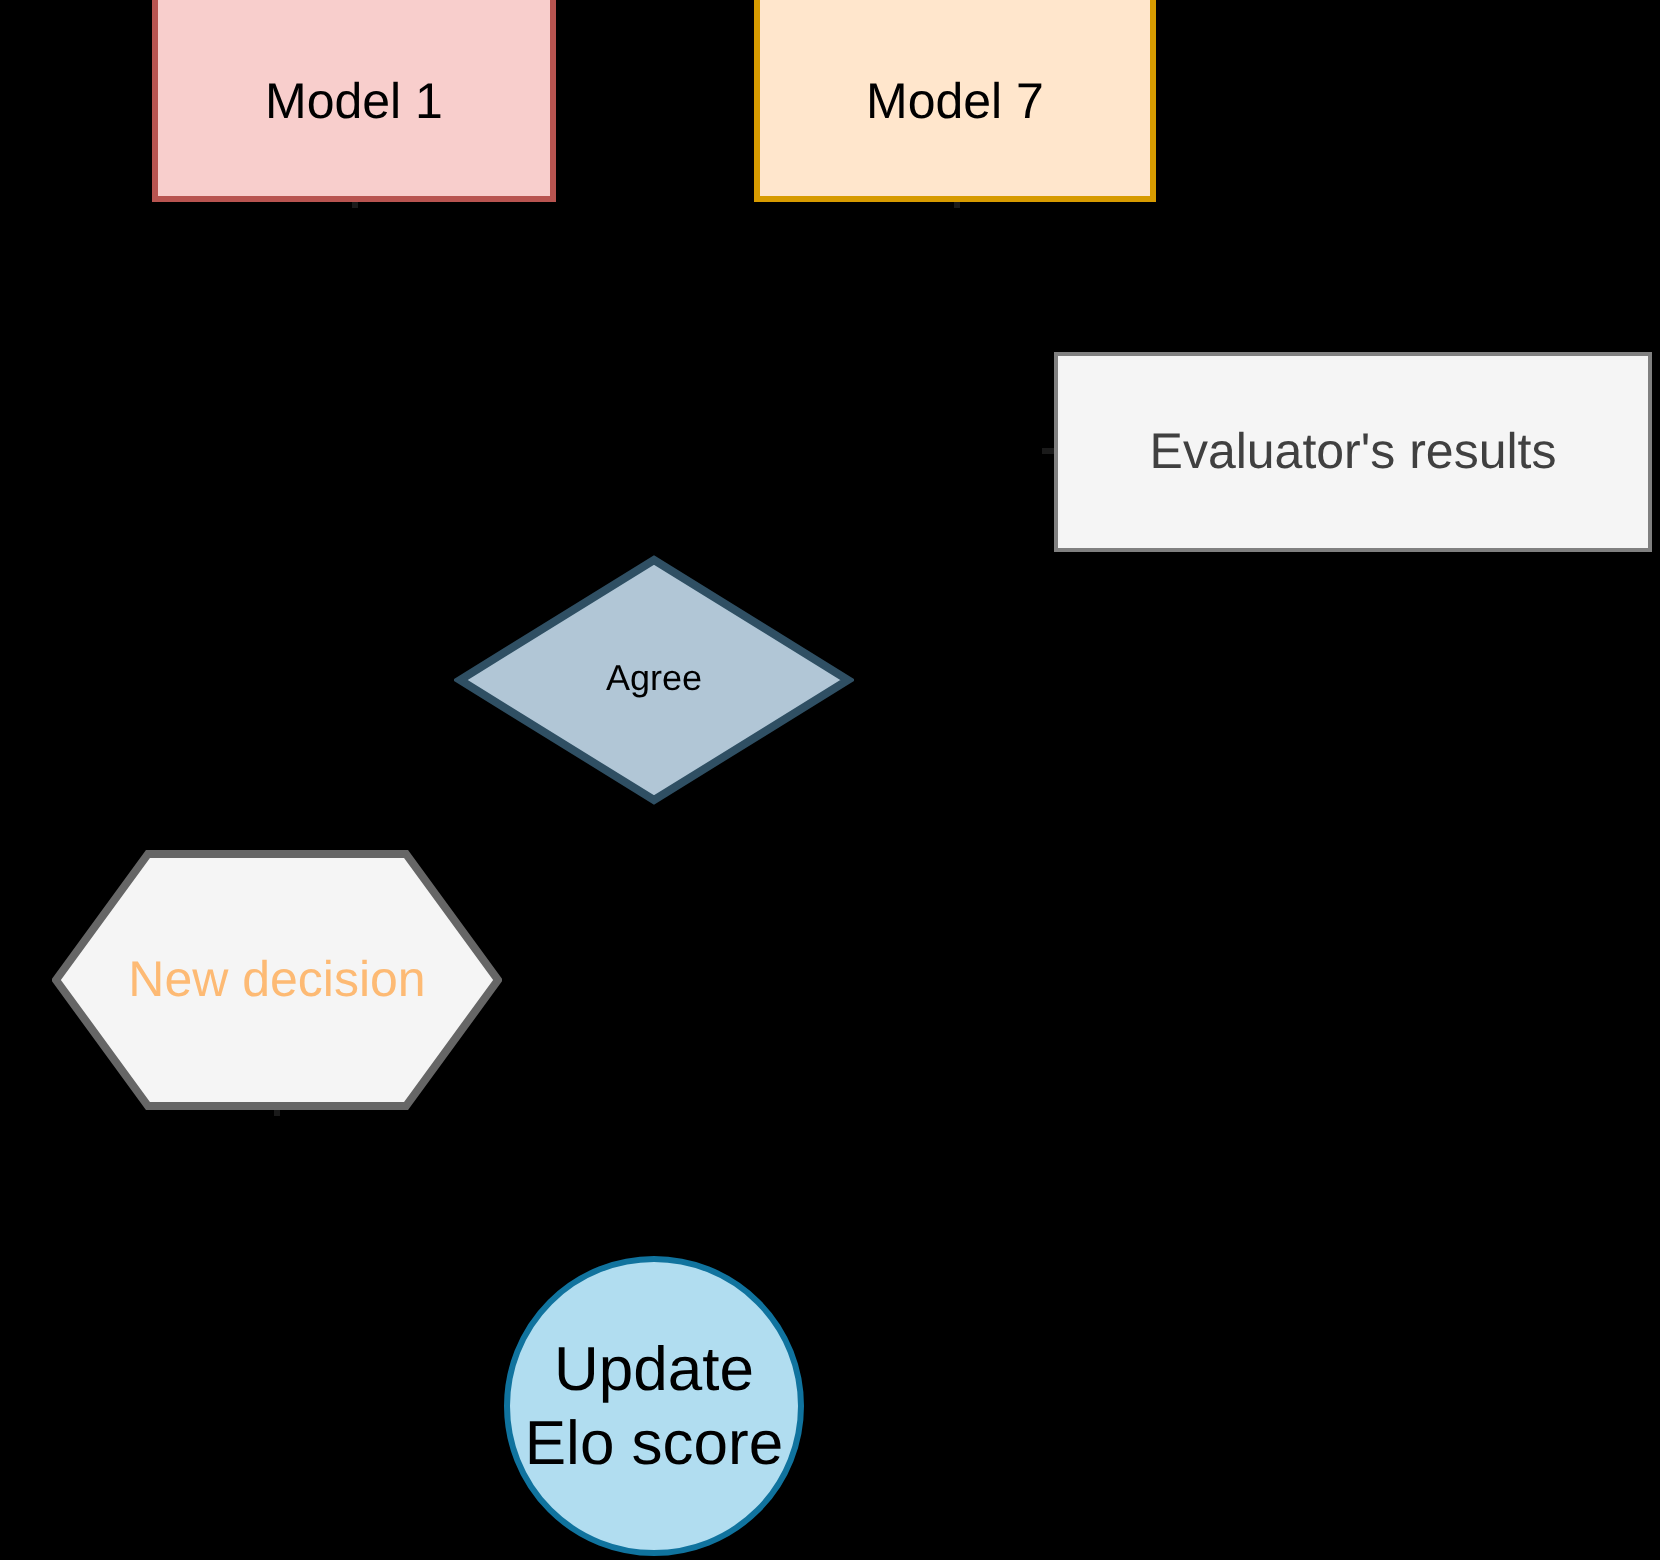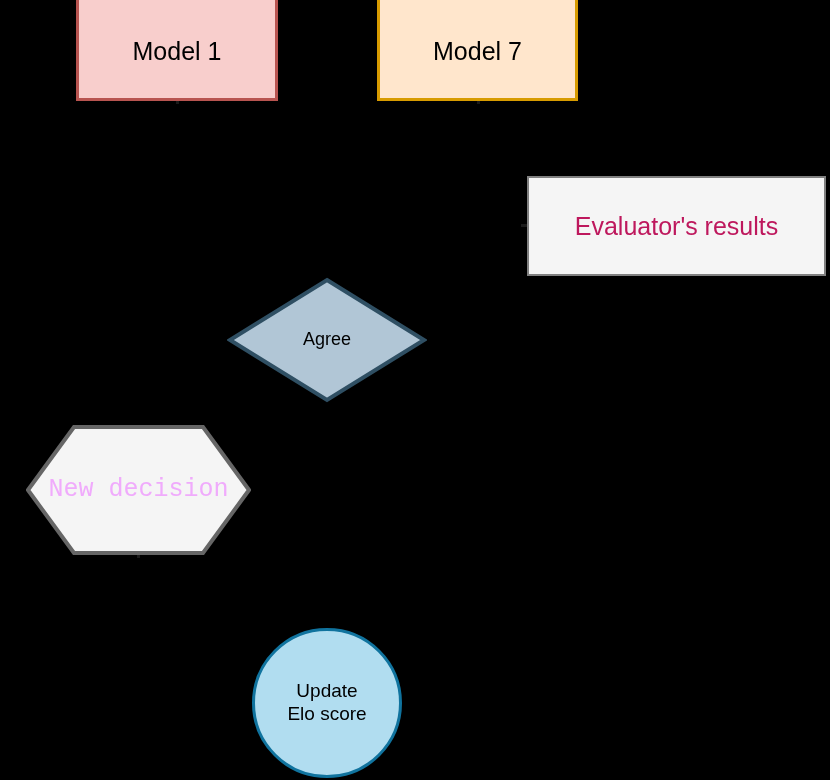--- a/index.html
+++ b/index.html
@@ -61,21 +61,21 @@
 
   
   #node-evaluator-results {
     left: 527px;
     top: 176px;
     width: 299px;
     height: 100px;
     background: #f5f5f5;
     border: 2px solid #808080;
     font-size: 25px;
-    color: #be185d;
+    color: #404040;
   }
 
   
   #node-agree {
     left: 227px;
     top: 277px;
     width: 200px;
     height: 126px;
     font-size: 18px;
     color: #000000;
@@ -92,22 +92,21 @@
     z-index: 2;
   }
 
   
   #node-new-decision {
     left: 26px;
     top: 425px;
     width: 225px;
     height: 130px;
     font-size: 25px;
-    color: #f0abfc;
-    font-family: Liberation Mono, monospace;
+    color: #fdba74;
   }
   #node-new-decision .shape-svg {
     position: absolute;
     left: 0;
     top: 0;
     width: 100%;
     height: 100%;
   }
   #node-new-decision .node-label {
     position: relative;
@@ -116,21 +115,21 @@
 
   
   #node-update-elo {
     left: 252px;
     top: 628px;
     width: 150px;
     height: 150px;
     background: #b1ddf0;
     border: 3px solid #10739e;
     border-radius: 50%;
-    font-size: 19px;
+    font-size: 31px;
     color: #000000;
   }
 
   
   .connector-stub {
     position: absolute;
     background: #1a1a1a;
   }
 </style>
 </head>

